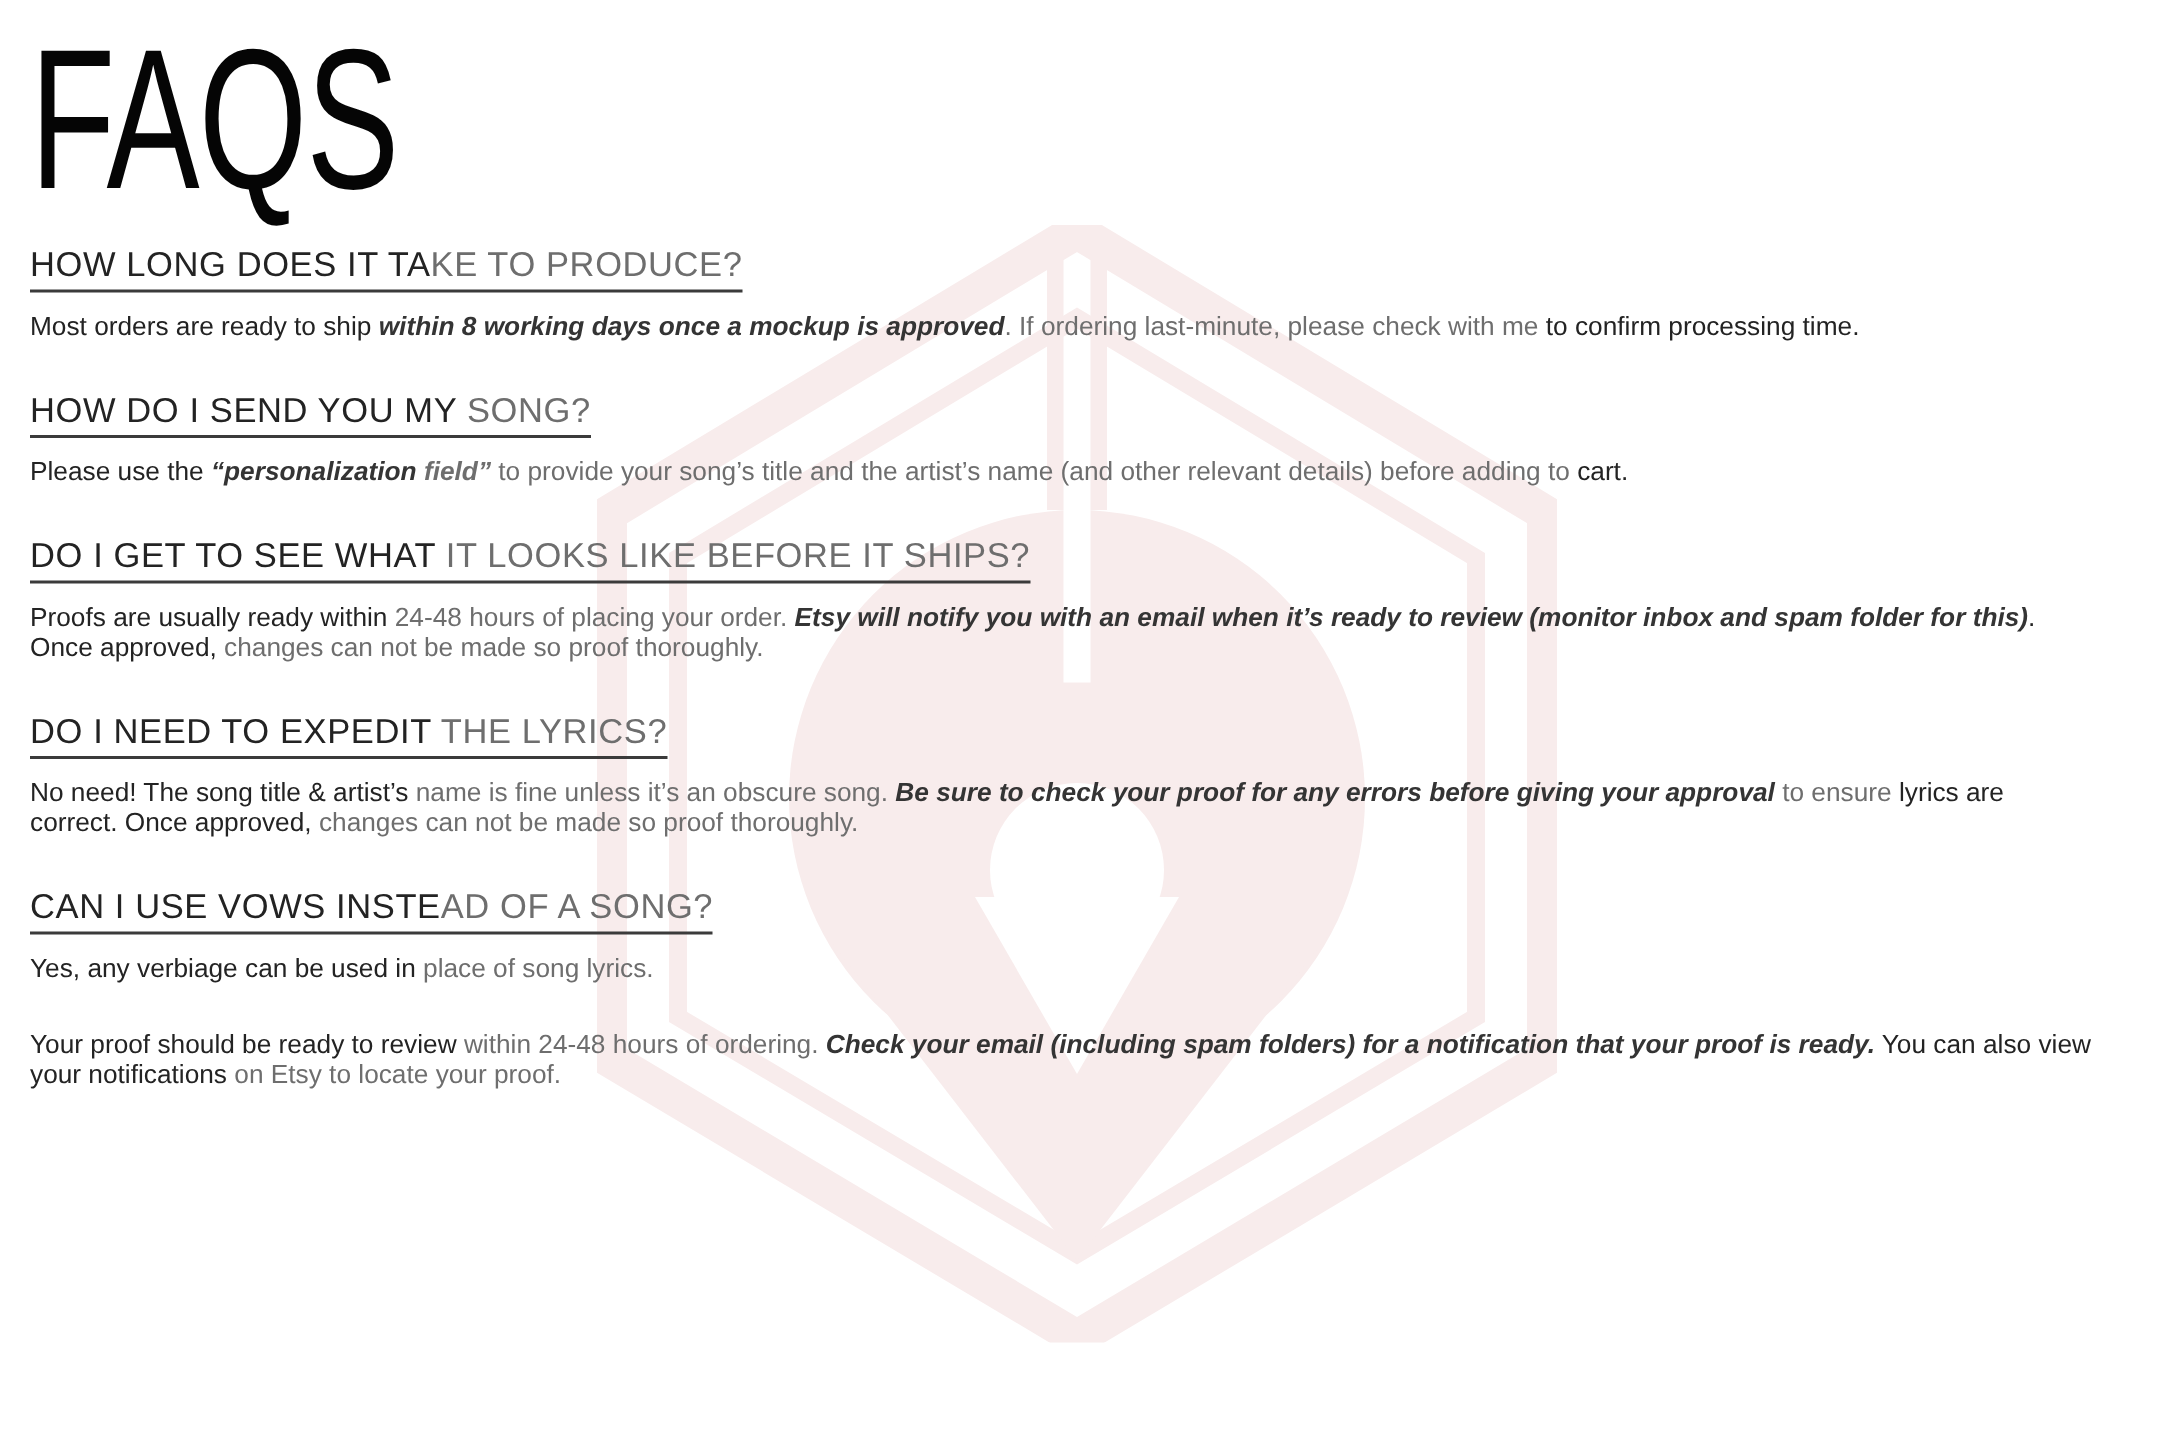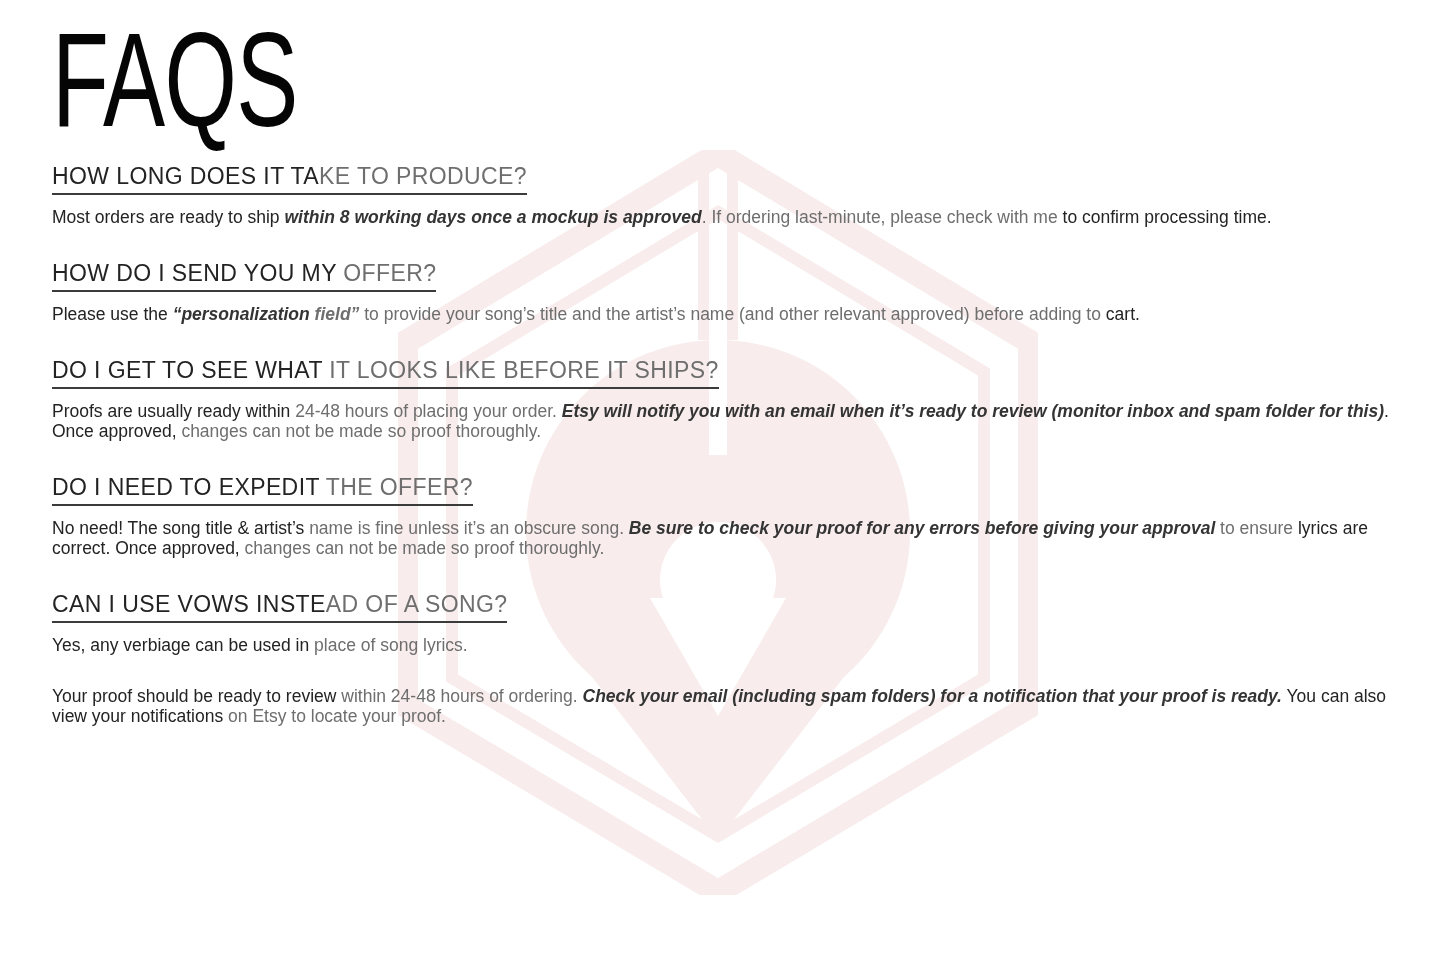--- a/index.html
+++ b/index.html
@@ -14,21 +14,21 @@
   .watermark{
     position:absolute;
     left:398px;top:150px;
     width:640px;height:745px;
     z-index:0;
     pointer-events:none;
   }
   .content{
     position:relative;
     z-index:1;
-    padding:0 48px 0 52px;
+    padding:0 48px 0 20px;
     box-sizing:border-box;
   }
   .page-title{
     margin:14px 0 14px 0;
     font-size:133px;
     line-height:1.0;
     font-weight:500;
     letter-spacing:-1px;
     color:#050505;
     transform:scaleX(0.70);
@@ -82,29 +82,29 @@
 <div class="content">
   <h1 class="page-title">FAQS</h1>
   <div id="faq-list">
       <section>
         <h2 class="faq-question"><span class="underline-wrap"><span class="shade-dark">HOW LONG DOES IT TA</span><span class="shade-gray">KE TO PRODUCE?</span></span></h2>
         <p class="faq-answer"><span class="shade-dark">Most orders are ready to ship </span><span class="run-bold shade-dark">within 8 working days once a mockup is approved</span><span class="shade-gray">. If ordering last-minute, please check with me </span><span class="shade-dark">to confirm processing time.</span></p>
       </section>
       <section>
       </section>
       <section>
-        <h2 class="faq-question"><span class="underline-wrap"><span class="shade-dark">HOW DO I SEND YOU MY</span><span class="shade-gray"> OFFER?</span></span></h2>
-        <p class="faq-answer"><span class="shade-dark">Please use the </span><span class="run-bold shade-dark">“personalization </span><span class="run-bold shade-gray">field”</span><span class="shade-gray"> to provide your song’s title and the artist’s name (and other relevant approved) before adding to </span><span class="shade-dark">cart.</span></p>
+        <h2 class="faq-question"><span class="underline-wrap"><span class="shade-dark">HOW DO I SEND YOU MY</span><span class="shade-gray"> SONG?</span></span></h2>
+        <p class="faq-answer"><span class="shade-dark">Please use the </span><span class="run-bold shade-dark">“personalization </span><span class="run-bold shade-gray">field”</span><span class="shade-gray"> to provide your song’s title and the artist’s name (and other relevant details) before adding to </span><span class="shade-dark">cart.</span></p>
       </section>
       <section>
         <h2 class="faq-question"><span class="underline-wrap"><span class="shade-dark">DO I GET TO SEE WHAT</span><span class="shade-gray"> IT LOOKS LIKE BEFORE IT SHIPS? </span></span></h2>
         <p class="faq-answer"><span class="shade-dark">Proofs are usually ready within </span><span class="shade-gray">24-48 hours of placing your order. </span><span class="run-bold shade-dark">Etsy will notify you with an email when it’s ready to review (monitor inbox and spam folder for this)</span><span class="shade-dark">. Once approved, </span><span class="shade-gray">changes can not be made so proof thoroughly.</span></p>
       </section>
       <section>
-        <h2 class="faq-question"><span class="underline-wrap"><span class="shade-dark">DO I NEED TO EXPEDIT</span><span class="shade-gray"> THE OFFER?</span></span></h2>
+        <h2 class="faq-question"><span class="underline-wrap"><span class="shade-dark">DO I NEED TO EXPEDIT</span><span class="shade-gray"> THE LYRICS?</span></span></h2>
         <p class="faq-answer"><span class="shade-dark">No need! The song title &amp; artist’s </span><span class="shade-gray">name is fine unless it’s an obscure song. </span><span class="run-bold shade-dark">Be sure to check your proof for any errors before giving your approval</span><span class="shade-gray"> to ensure </span><span class="shade-dark">lyrics are correct. Once approved, </span><span class="shade-gray">changes can not be made so proof thoroughly.</span></p>
       </section>
       <section>
         <h2 class="faq-question"><span class="underline-wrap"><span class="shade-dark">CAN I USE VOWS INSTE</span><span class="shade-gray">AD OF A SONG?</span></span></h2>
         <p class="faq-answer"><span class="shade-dark">Yes, any verbiage can be used in </span><span class="shade-gray">place of song lyrics.</span></p>
       </section>
       <section>
         <p class="faq-answer"><span class="shade-dark">Your proof should be ready to review </span><span class="shade-gray">within 24-48 hours of ordering. </span><span class="run-bold shade-dark">Check your email (including spam folders) for a notification that your proof is ready.</span><span class="shade-dark"> You can also view your notifications </span><span class="shade-gray">on Etsy to locate your proof.</span></p>
       </section>
     </div>

